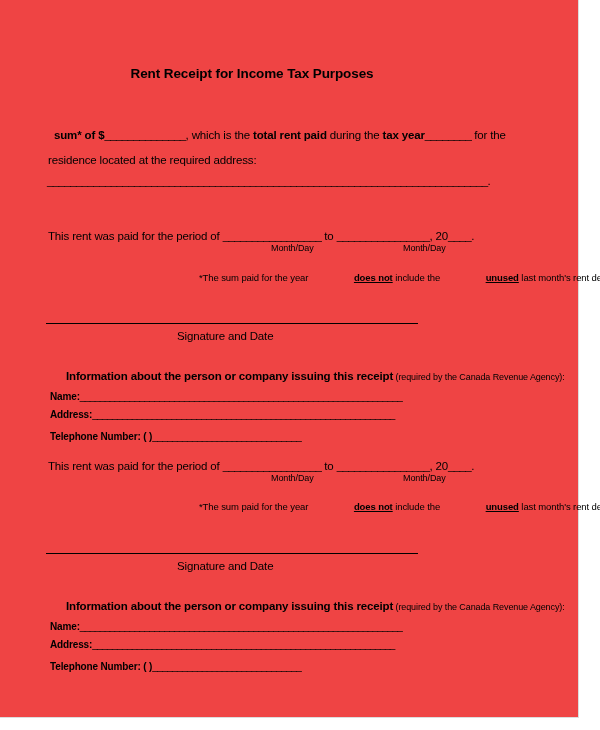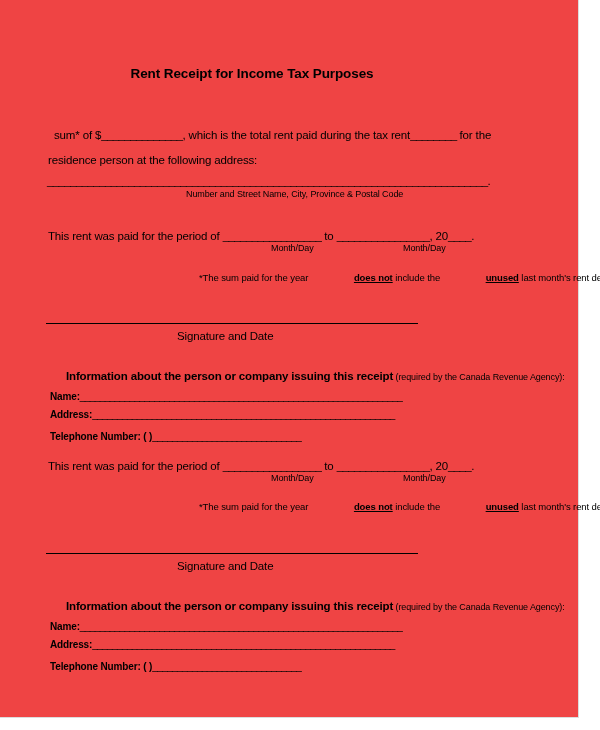--- a/index.html
+++ b/index.html
@@ -43,21 +43,21 @@
   }
 
   
   .line {
     position: absolute;
     font-size: 11.5px;
     line-height: 13px;
     white-space: nowrap;
     letter-spacing: -0.15px;
   }
-  .b { font-weight: normal; }
+  .b { font-weight: bold; }
   .bu { font-weight: bold; text-decoration: underline; margin-left: 43px; }
 
   
   .blank {
     letter-spacing: -0.6px;
     font-family: "Liberation Sans", sans-serif;
   }
 
   
   .caption {
@@ -111,27 +111,26 @@
 </style>
 </head>
 <body>
 
 <div class="page">
 
   <h1 class="doc-title">Rent Receipt for Income Tax Purposes</h1>
 
 
   <div class="line" style="left:54px; top:129px;">
-    <span class="b">sum* of $</span><span class="blank">______________</span><span>, which is the </span><span class="b">total rent paid</span><span> during the </span><span class="b">tax rent</span><span class="blank">________</span><span> for the</span>
+    <span class="b">sum* of $</span><span class="blank">______________</span><span>, which is the </span><span class="b">total rent paid</span><span> during the </span><span class="b">tax year</span><span class="blank">________</span><span> for the</span>
   </div>
 
-  <div class="line" style="left:48px; top:154px;">residence person at the following address:</div>
+  <div class="line" style="left:48px; top:154px;">residence located at the required address:</div>
 
   <div class="line blank" style="left:47px; top:175px;">____________________________________________________________________________.</div>
-  <div class="caption" style="left:186px; top:189px;">Number and Street Name, City, Province &amp; Postal Code</div>
 
   <div class="line" style="left:48px; top:230px;">
     <span>This rent was paid for the period of </span><span class="blank">_________________</span><span> to </span><span class="blank">________________</span><span>, 20</span><span class="blank">____</span><span>.</span>
   </div>
   <div class="caption" style="left:271px; top:243px;">Month/Day</div>
   <div class="caption" style="left:403px; top:243px;">Month/Day</div>
 
   <div class="footnote" style="left:199px; top:272px;">
     <span>*</span><span>The sum paid for the year </span><span class="bu">does not</span><span> include the </span><span class="bu">unused</span><span> last month's rent deposit!</span>
   </div>

